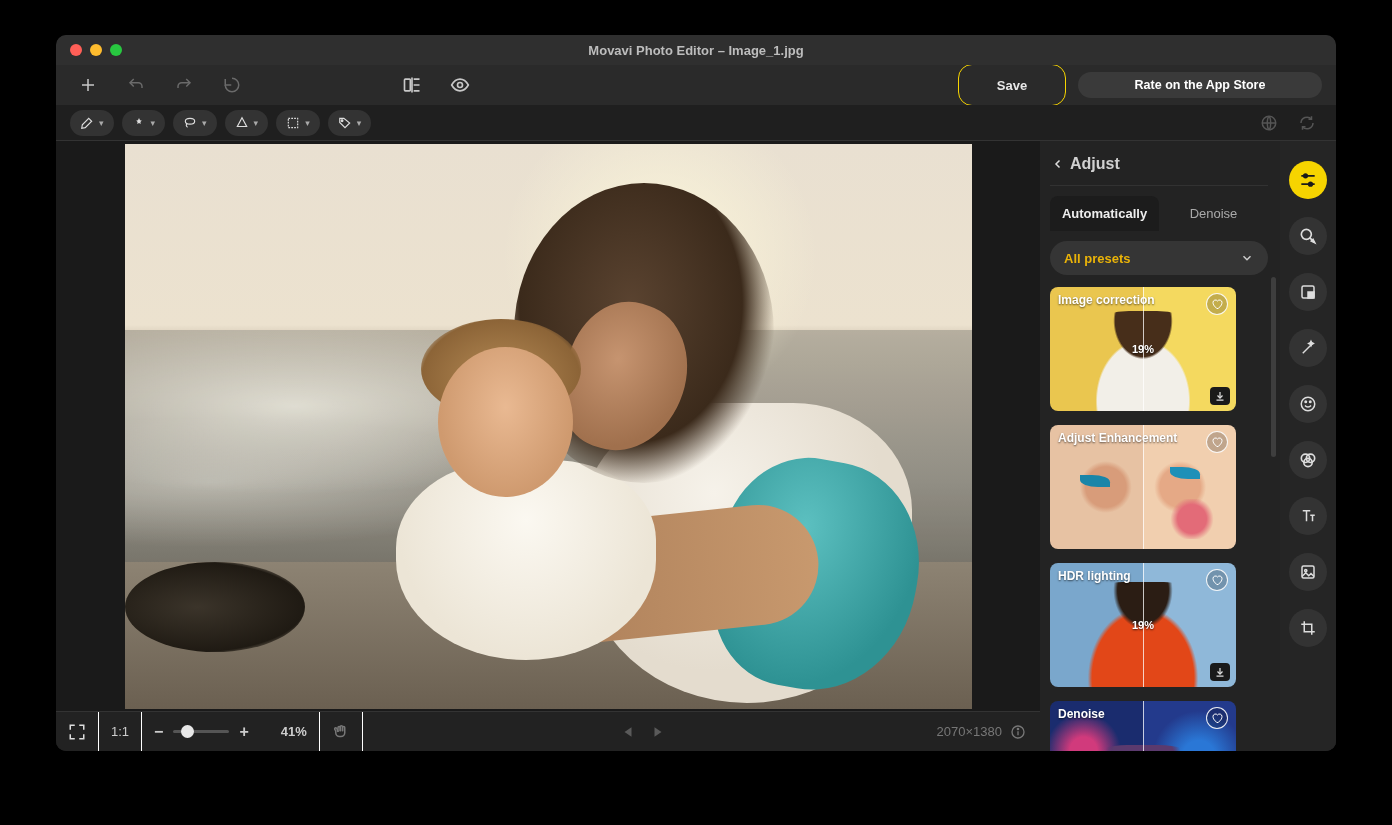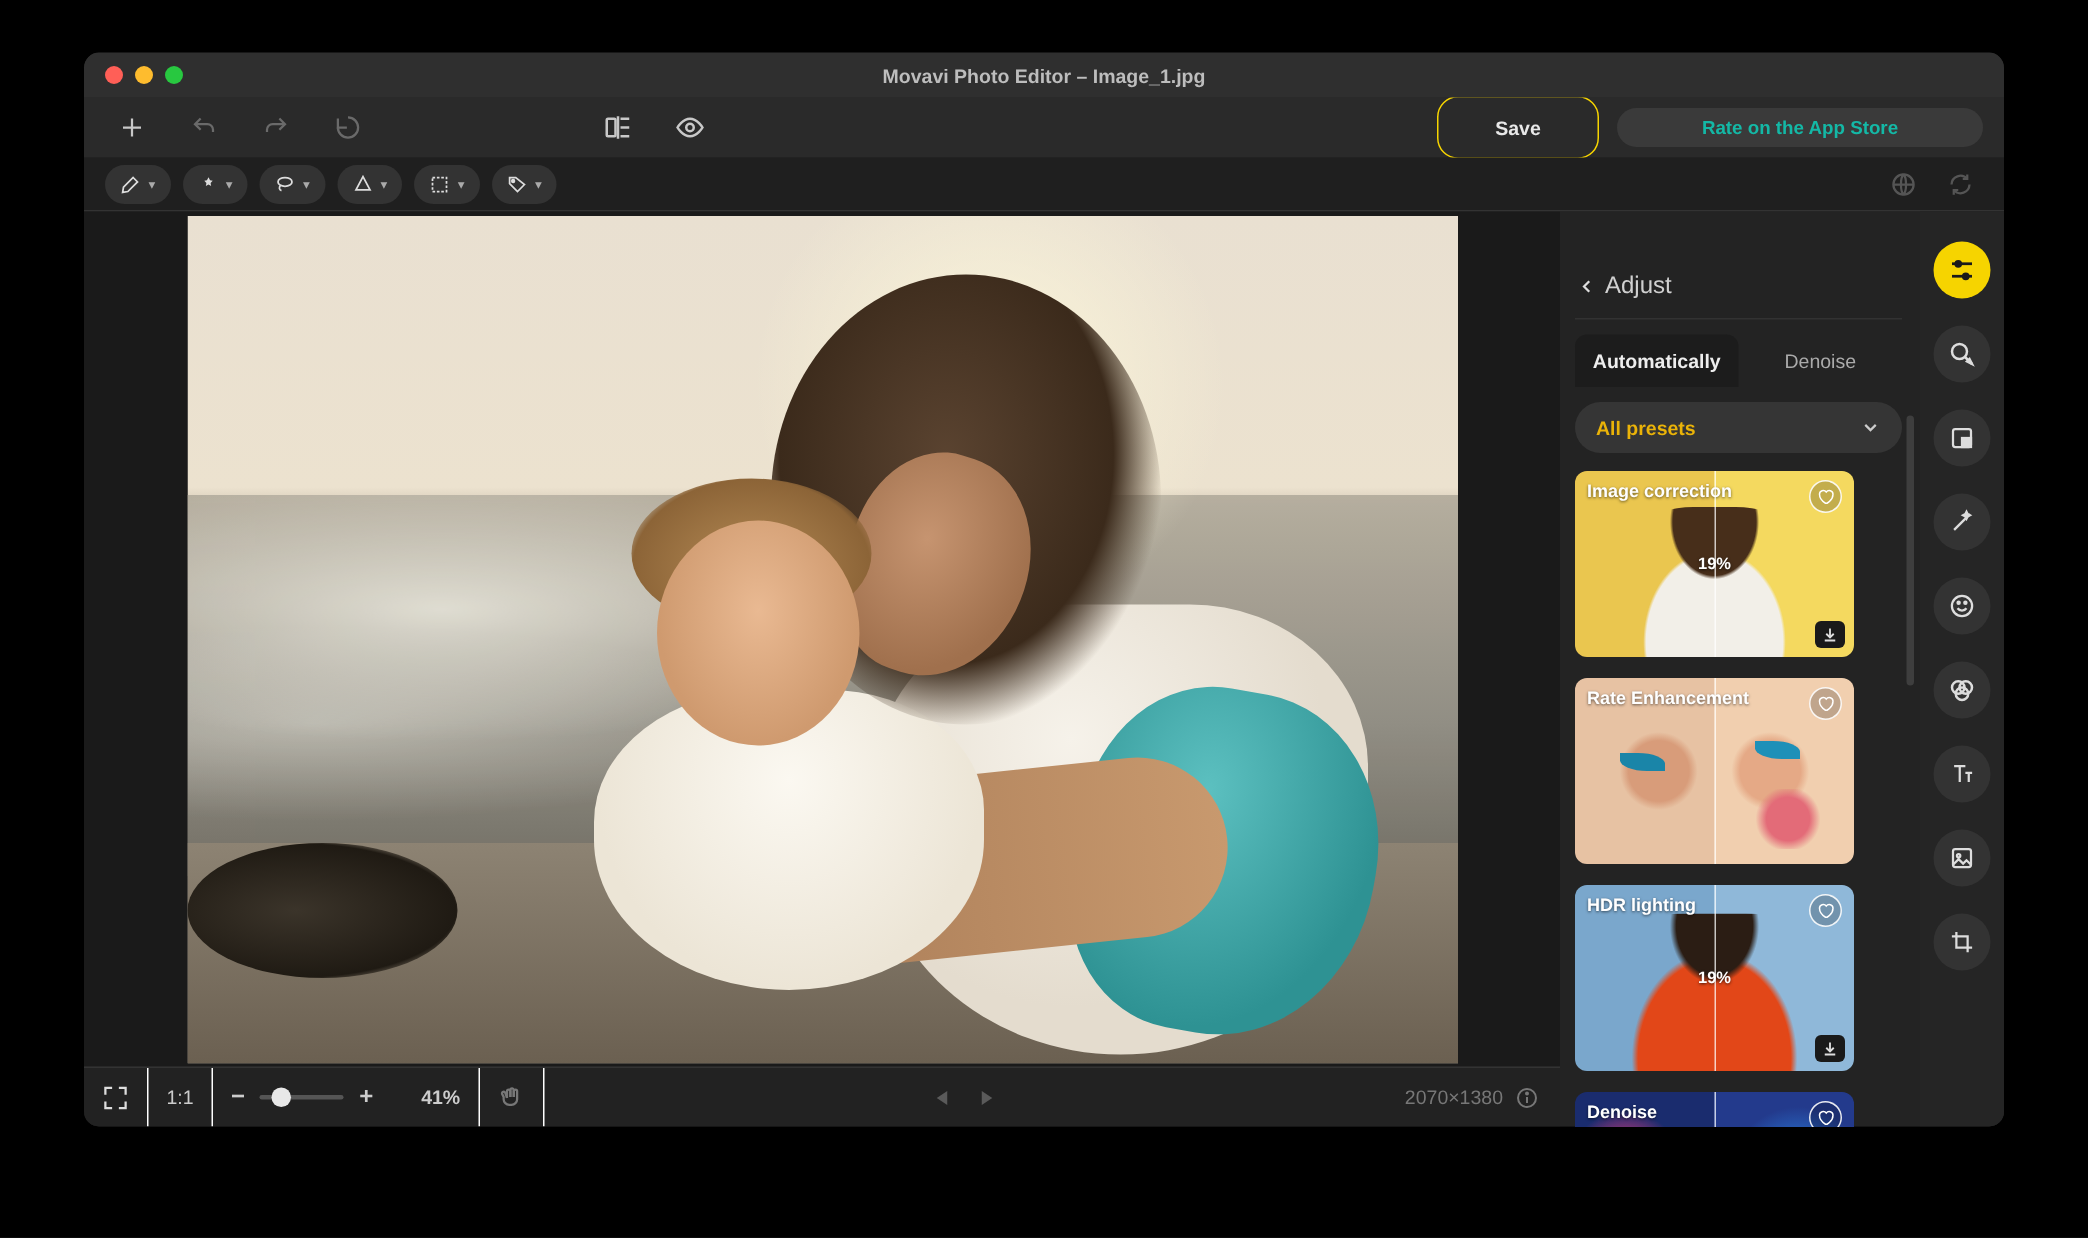--- a/index.html
+++ b/index.html
@@ -91,21 +91,21 @@
     width: 244px;
     height: 26px;
     background: #3a3a3a;
     border-radius: 14px;
     display: flex;
     align-items: center;
     justify-content: center;
     font-size: 12.5px;
     font-weight: 600;
     cursor: pointer;
-    color: #14b8a6;
+    color: #ffffff;
   }
   
   .sec-toolbar {
     height: 36px;
     background: #1f1f1f;
     display: flex;
     align-items: center;
     padding: 0 14px;
     gap: 8px;
     border-bottom: 1px solid #333;
@@ -312,25 +312,24 @@
     display: flex;
     flex-direction: column;
     padding: 10px 12px 0 10px;
     min-height: 0;
   }
   .panel-title {
     display: flex;
     align-items: center;
     gap: 6px;
     font-size: 16px;
-    font-weight: 400;
+    font-weight: 700;
     padding: 4px 2px 12px 2px;
     border-bottom: 1px solid #323232;
     margin-bottom: 10px;
-    margin-top: 27px;
   }
   .tabs {
     display: flex;
     font-size: 13px;
     margin-bottom: 10px;
   }
   .tab {
     flex: 1;
     padding: 10px 0;
     text-align: center;
@@ -724,21 +723,21 @@
                   <polyline points="7 11 12 16 17 11"></polyline>
                   <line x1="5" y1="20" x2="19" y2="20"></line>
                 </svg>
             </div>
           </div>
 
           <div class="preset-card preset-enh">
             <div class="face"></div>
               <div class="eyes"></div>
               <div class="blush"></div>
-            <div class="preset-label">Rate Enhancement</div>
+            <div class="preset-label">Adjust Enhancement</div>
             <div class="heart-btn">
               <svg width="12" height="12" viewBox="0 0 24 24" fill="none" stroke="#fff" stroke-width="2">
                   <path d="M12 21s-8-5-8-12a5 5 0 019-3 5 5 0 019 3c0 7-8 12-8 12z"></path>
                 </svg>
             </div>
           </div>
 
           <div class="preset-card preset-hdr">
             <div class="figure"></div>
             <div class="preset-label">HDR lighting</div>

